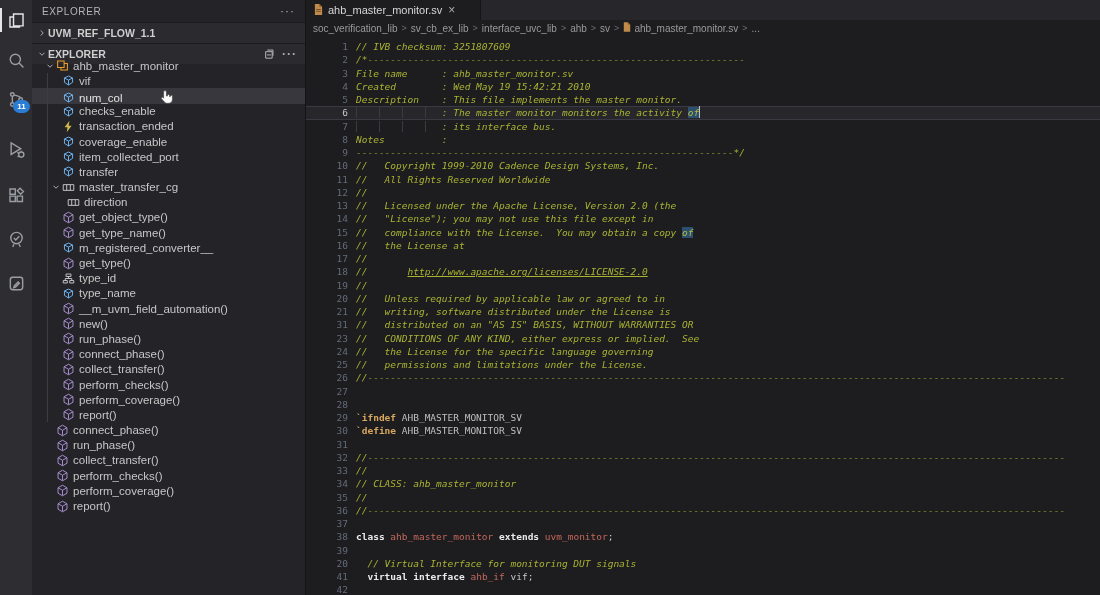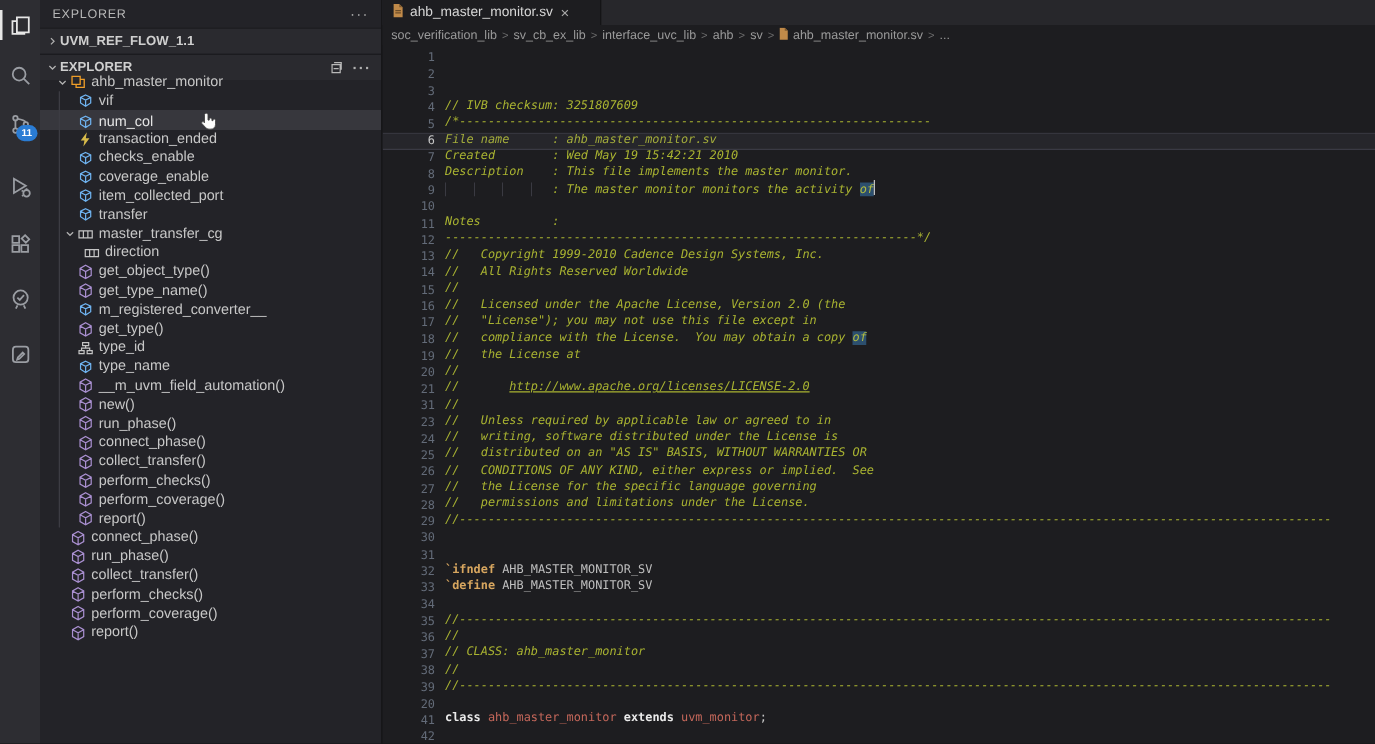--- a/index.html
+++ b/index.html
@@ -44,21 +44,21 @@
   .tab .close{color:#ababab;font-size:12px;cursor:pointer;line-height:10px;}
   .breadcrumb{height:16px;display:flex;align-items:center;font-size:10px;color:#9a9a9a;padding-left:7px;background:#1d1d20;}
   .breadcrumb .bc-item{cursor:pointer;}
   .breadcrumb .sep{margin:0 4px;color:#6e6e6e;font-size:9px;}
   .fileicon{display:inline-block;vertical-align:-1px;}
 
   .code-area{position:absolute;left:0;right:0;top:36px;bottom:0;padding-top:4px;
     font-family:"DejaVu Sans Mono",monospace;font-size:9.5px;line-height:13.25px;cursor:text;}
   .cline{position:relative;height:13.25px;display:flex;}
   .cline .ln{width:42px;text-align:right;color:#636b78;flex:none;user-select:none;}
-  .cline .ctext{margin-left:8px;white-space:pre;color:#c8c8c8;margin-top:38px;}
+  .cline .ctext{margin-left:8px;white-space:pre;color:#c8c8c8;}
   .cline.cur{background:rgba(115,115,150,.10);box-shadow:inset 0 1px 0 rgba(140,140,170,.20),inset 0 -1px 0 rgba(140,140,170,.20);}
   .cline.cur .ln{color:#c6c6c6;}
 
   .tok-c{color:#a9b331;font-style:italic;}
   .tok-l{color:#a9b331;font-style:italic;text-decoration:underline;}
   .tok-k{color:#eaeaea;font-weight:bold;}
   .tok-t{color:#c4675a;}
   .tok-d{color:#d7a65f;font-weight:bold;}
   .tok-p{color:#c8c8c8;}
   .tok-m{color:#bfbfbf;}
@@ -179,33 +179,33 @@
             <svg viewBox="0 0 16 16">
               <path fill="none" stroke="#6fb3f0" stroke-width="1.2" d="M8 2.5l5 2.4v5.4L8 13.5l-5-3.2V4.9z M3 4.9l5 2.6 5-2.6 M8 7.5v6"></path>
             </svg>
           </span>
           <span>num_col</span>
         </div>
         <div class="orow" style="padding-left: 18px;">
           <span class="tw"></span>
           <span class="kicon">
             <svg viewBox="0 0 16 16">
+              <path fill="none" stroke="#6fb3f0" stroke-width="1.2" d="M8 2.5l5 2.4v5.4L8 13.5l-5-3.2V4.9z M3 4.9l5 2.6 5-2.6 M8 7.5v6"></path>
+            </svg>
+          </span>
+          <span>checks_enable</span>
+        </div>
+        <div class="orow" style="padding-left: 18px;">
+          <span class="tw"></span>
+          <span class="kicon">
+            <svg viewBox="0 0 16 16">
               <path fill="#d7ba4a" d="M9.2 1L3.2 9h3.6l-1 6 6-8H8.2z"></path>
             </svg>
           </span>
           <span>transaction_ended</span>
-        </div>
-        <div class="orow" style="padding-left: 18px;">
-          <span class="tw"></span>
-          <span class="kicon">
-            <svg viewBox="0 0 16 16">
-              <path fill="none" stroke="#6fb3f0" stroke-width="1.2" d="M8 2.5l5 2.4v5.4L8 13.5l-5-3.2V4.9z M3 4.9l5 2.6 5-2.6 M8 7.5v6"></path>
-            </svg>
-          </span>
-          <span>checks_enable</span>
         </div>
         <div class="orow" style="padding-left: 18px;">
           <span class="tw"></span>
           <span class="kicon">
             <svg viewBox="0 0 16 16">
               <path fill="none" stroke="#6fb3f0" stroke-width="1.2" d="M8 2.5l5 2.4v5.4L8 13.5l-5-3.2V4.9z M3 4.9l5 2.6 5-2.6 M8 7.5v6"></path>
             </svg>
           </span>
           <span>coverage_enable</span>
         </div>
@@ -486,20 +486,21 @@
         <div class="cline">
           <span class="ln">5</span>
           <span class="ctext"><span class="tok-c">Description    : This file implements the master monitor.</span></span>
         </div>
         <div class="cline cur">
           <span class="ln">6</span>
           <span class="ctext"><span class="tok-ws">               </span><span class="tok-c">: The master monitor monitors the activity </span><span class="tok-hl">of</span><span class="caret"></span></span>
         </div>
         <div class="cline">
           <span class="ln">7</span>
+          <span class="ctext"><span class="tok-ws">               </span><span class="tok-c">: its interface bus.</span></span>
         </div>
         <div class="cline">
           <span class="ln">8</span>
           <span class="ctext"><span class="tok-c">Notes          :</span></span>
         </div>
         <div class="cline">
           <span class="ln">9</span>
           <span class="ctext"><span class="tok-c">------------------------------------------------------------------*/</span></span>
         </div>
         <div class="cline">

